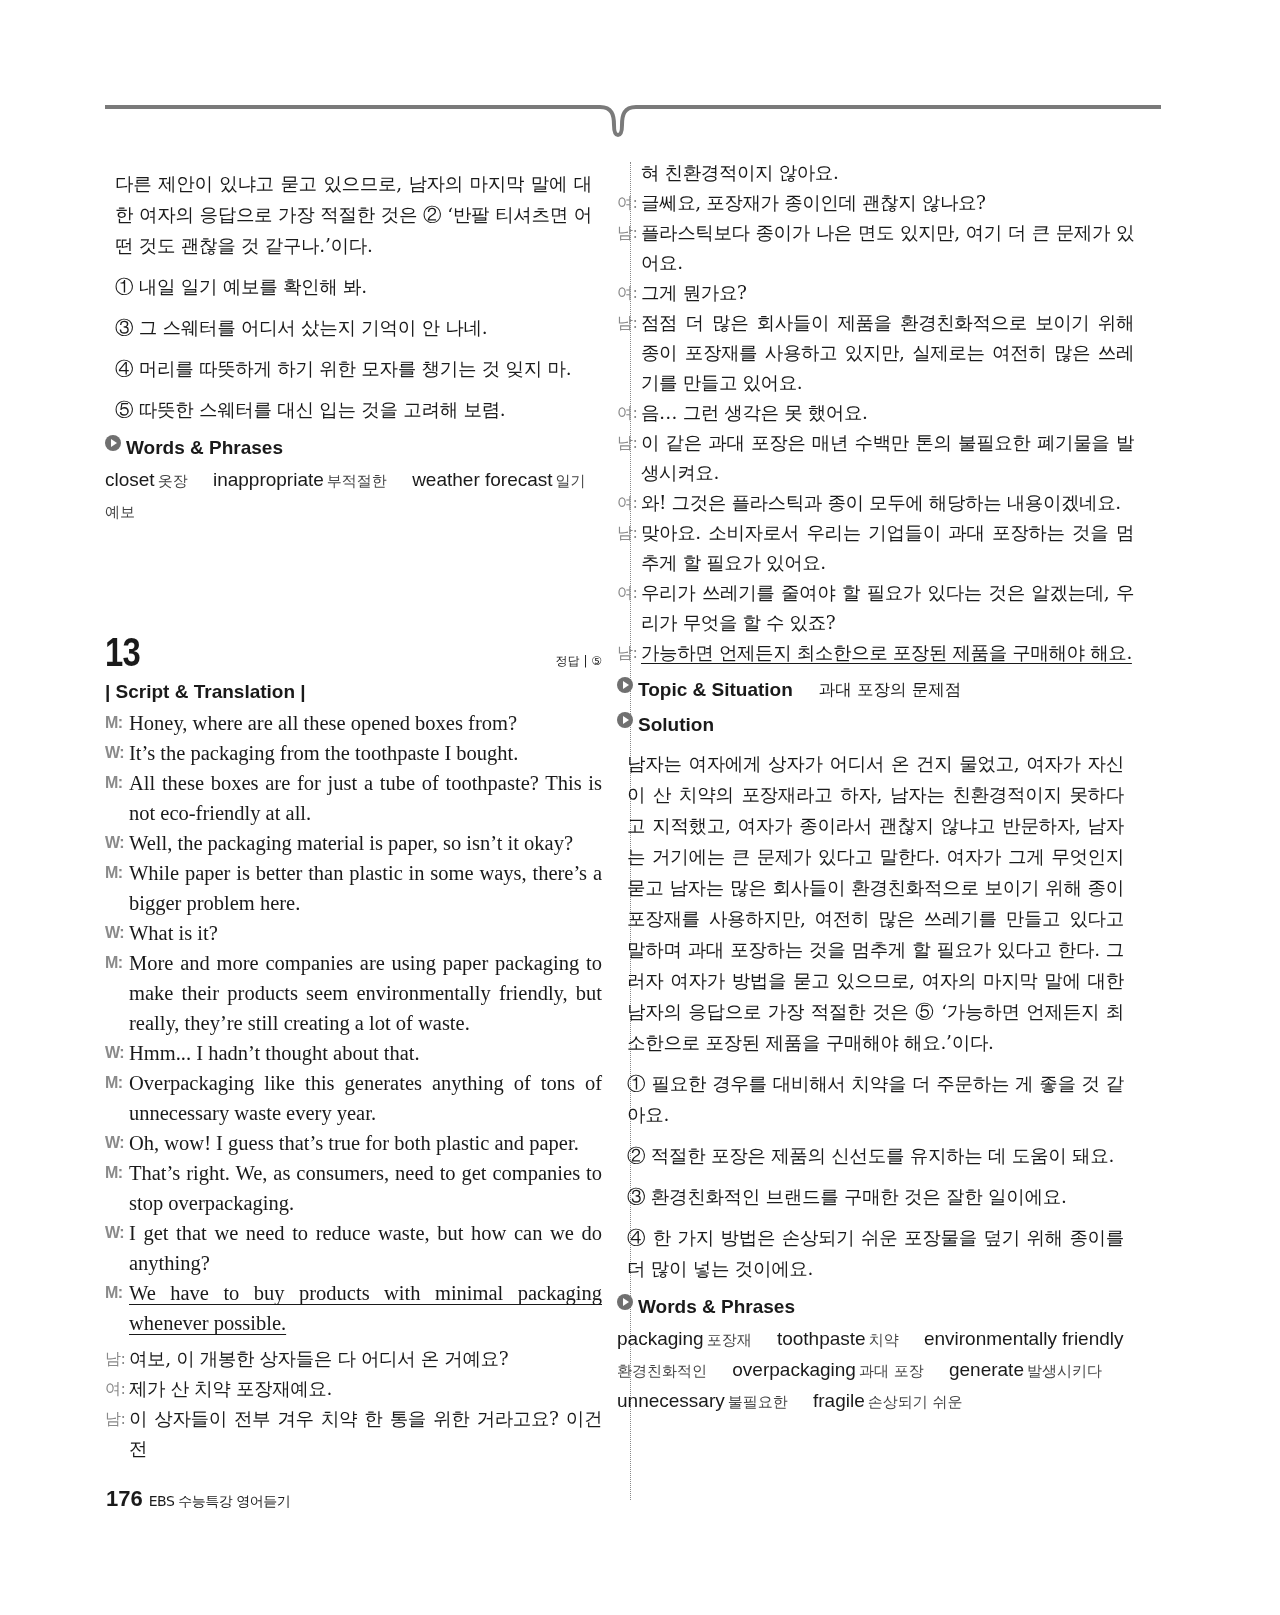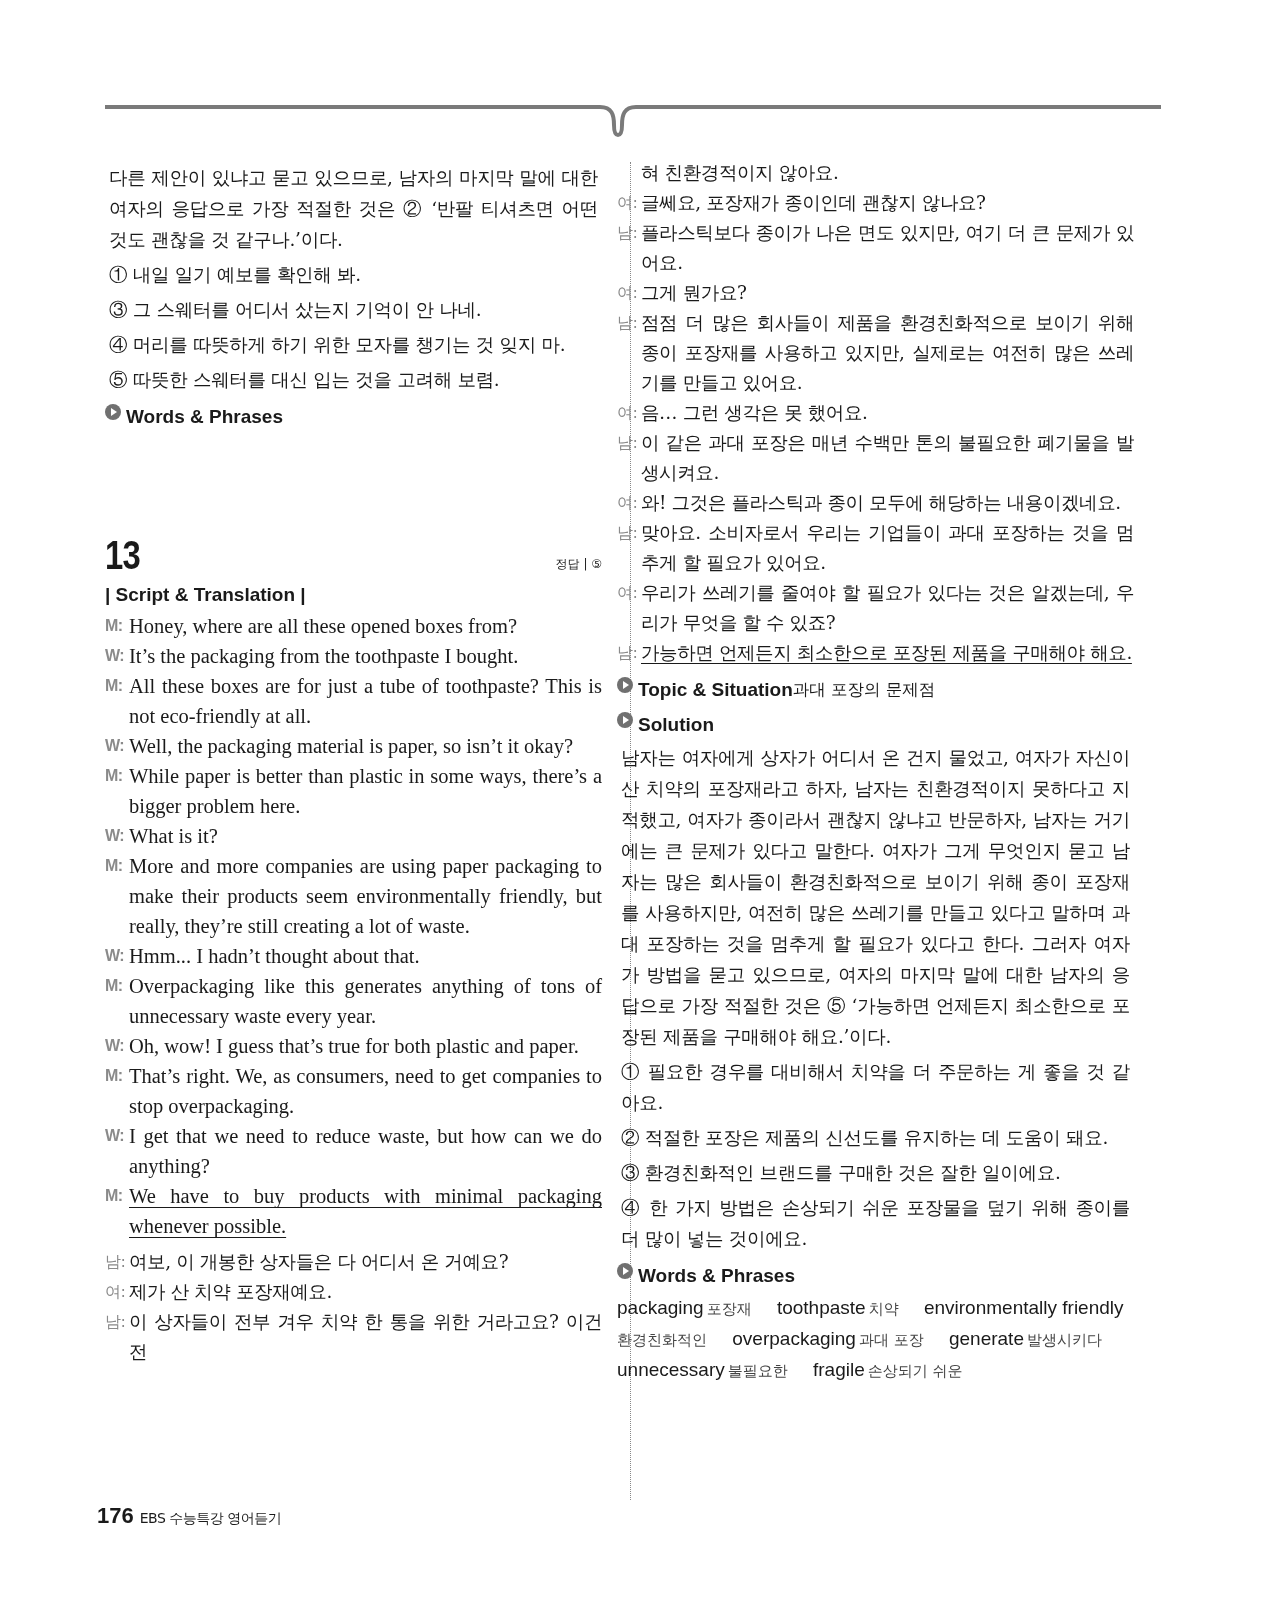--- a/index.html
+++ b/index.html
@@ -3,40 +3,40 @@
 <meta charset="utf-8">
 <style>
   html, body { margin: 0; padding: 0; background: #ffffff; }
   body { width: 1280px; height: 1615px; position: relative; overflow: hidden; color: #1a1a1a; }
   .top-rule { position: absolute; left: 0; top: 0; width: 1280px; height: 160px; }
   .col { position: absolute; top: 158px; }
   .col-left { left: 105px; width: 497px; }
   .col-right { left: 663px; width: 497px; }
   .divider { position: absolute; left: 630px; top: 162px; height: 1338px; border-left: 1px dotted #888; }
   .ko { font-family: "DejaVu Serif", serif; font-size: 18.5px; line-height: 31px; letter-spacing: -0.3px; text-align: justify; }
-  .p { margin: 4px; }
+  .p { margin: 10px; }
   .hang { padding-left: 24px; text-indent: -24px; }
   .section-head { font-family: "Liberation Sans", sans-serif; font-weight: bold; font-size: 19px; line-height: 26px; margin: 9px 0 4px 0; display: flex; align-items: flex-start; }
   .play-icon { display: inline-block; width: 16px; height: 16px; border-radius: 50%; background: #707070; position: relative; margin-right: 5px; flex: none; }
   .play-icon::after { content: ""; position: absolute; left: 6px; top: 4px; border-left: 6px solid #fff; border-top: 4px solid transparent; border-bottom: 4px solid transparent; }
-  .topic-ko { font-family: "DejaVu Sans", sans-serif; font-weight: normal; font-size: 16.5px; margin-left: 0; }
+  .topic-ko { font-family: "DejaVu Sans", sans-serif; font-weight: normal; font-size: 16.5px; margin-left: 26px; }
   .words { font-family: "Liberation Sans", sans-serif; font-size: 19px; line-height: 30px; margin: 0; }
   .words .en { margin-right: 3px; }
   .words .kr { font-family: "DejaVu Sans", sans-serif; font-size: 15px; color: #444; margin-right: 20px; }
   .qnum-row { display: flex; justify-content: space-between; align-items: flex-end; margin-top: 105px; }
   .qnum { font-family: "Liberation Sans", sans-serif; font-weight: bold; font-size: 40px; line-height: 40px; transform: scaleX(0.82); transform-origin: left bottom; letter-spacing: -1px; }
   .answer { font-family: "DejaVu Sans", sans-serif; font-size: 12px; line-height: 22px; }
   .script-head { font-family: "Liberation Sans", sans-serif; font-weight: bold; font-size: 19px; line-height: 28px; margin: 6px 0 2px 0; }
   .en-line { font-family: "Liberation Serif", serif; font-size: 20.5px; line-height: 30px; margin: 0; display: flex; }
   .spk { font-family: "Liberation Sans", sans-serif; font-weight: bold; color: #8a8a8a; font-size: 16px; width: 24px; flex: none; letter-spacing: -0.5px; }
   .spk-ko { font-family: "DejaVu Sans", sans-serif; font-weight: normal; color: #8a8a8a; font-size: 16px; width: 24px; flex: none; }
   .utt { flex: 1; text-align: justify; }
   .underline { text-decoration: underline; text-decoration-thickness: 1px; text-underline-offset: 4px; }
   .ko-line { font-family: "DejaVu Serif", serif; font-size: 18.5px; line-height: 30px; letter-spacing: -0.4px; margin: 0; display: flex; }
-  .footer { position: absolute; left: 97px; top: 1486px; display: flex; align-items: baseline; margin-top: 17px; }
+  .footer { position: absolute; left: 106px; top: 1486px; display: flex; align-items: baseline; }
   .page-num { font-family: "Liberation Sans", sans-serif; font-weight: bold; font-size: 22px; margin-right: 6px; }
   .book-title { font-family: "DejaVu Sans", sans-serif; font-size: 14px; letter-spacing: -0.5px; }
 </style>
 </head>
 <body>
 
 <svg class="top-rule" viewBox="0 0 1280 160" xmlns="http://www.w3.org/2000/svg">
   <path d="M105 107 H600 C612 107 614 115 614 125 C614 133 616 135 618 135 C620 135 622 133 622 125 C622 115 624 107 636 107 H1161" fill="none" stroke="#7a7a7a" stroke-width="4"></path>
 </svg>
 
@@ -46,20 +46,25 @@
   <p class="p ko">다른 제안이 있냐고 묻고 있으므로, 남자의 마지막 말에 대한 여자의 응답으로 가장 적절한 것은 ② ‘반팔 티셔츠면 어떤 것도 괜찮을 것 같구나.’이다.</p>
   <p class="p ko hang">① 내일 일기 예보를 확인해 봐.</p>
   <p class="p ko hang">③ 그 스웨터를 어디서 샀는지 기억이 안 나네.</p>
   <p class="p ko hang">④ 머리를 따뜻하게 하기 위한 모자를 챙기는 것 잊지 마.</p>
   <p class="p ko hang">⑤ 따뜻한 스웨터를 대신 입는 것을 고려해 보렴.</p>
 
   <div class="section-head">
     <span class="play-icon"></span>
     <span>Words &amp; Phrases</span>
   </div>
+  <p class="words">
+    <span class="en">closet</span><span class="kr">옷장</span>
+    <span class="en">inappropriate</span><span class="kr">부적절한</span>
+    <span class="en">weather forecast</span><span class="kr">일기 예보</span>
+  </p>
 
   <div class="qnum-row">
     <span class="qnum">13</span>
     <span class="answer">정답 | ⑤</span>
   </div>
   <div class="script-head">| Script &amp; Translation |</div>
 
   <div>
     <p class="en-line">
         <span class="spk">M:</span>

